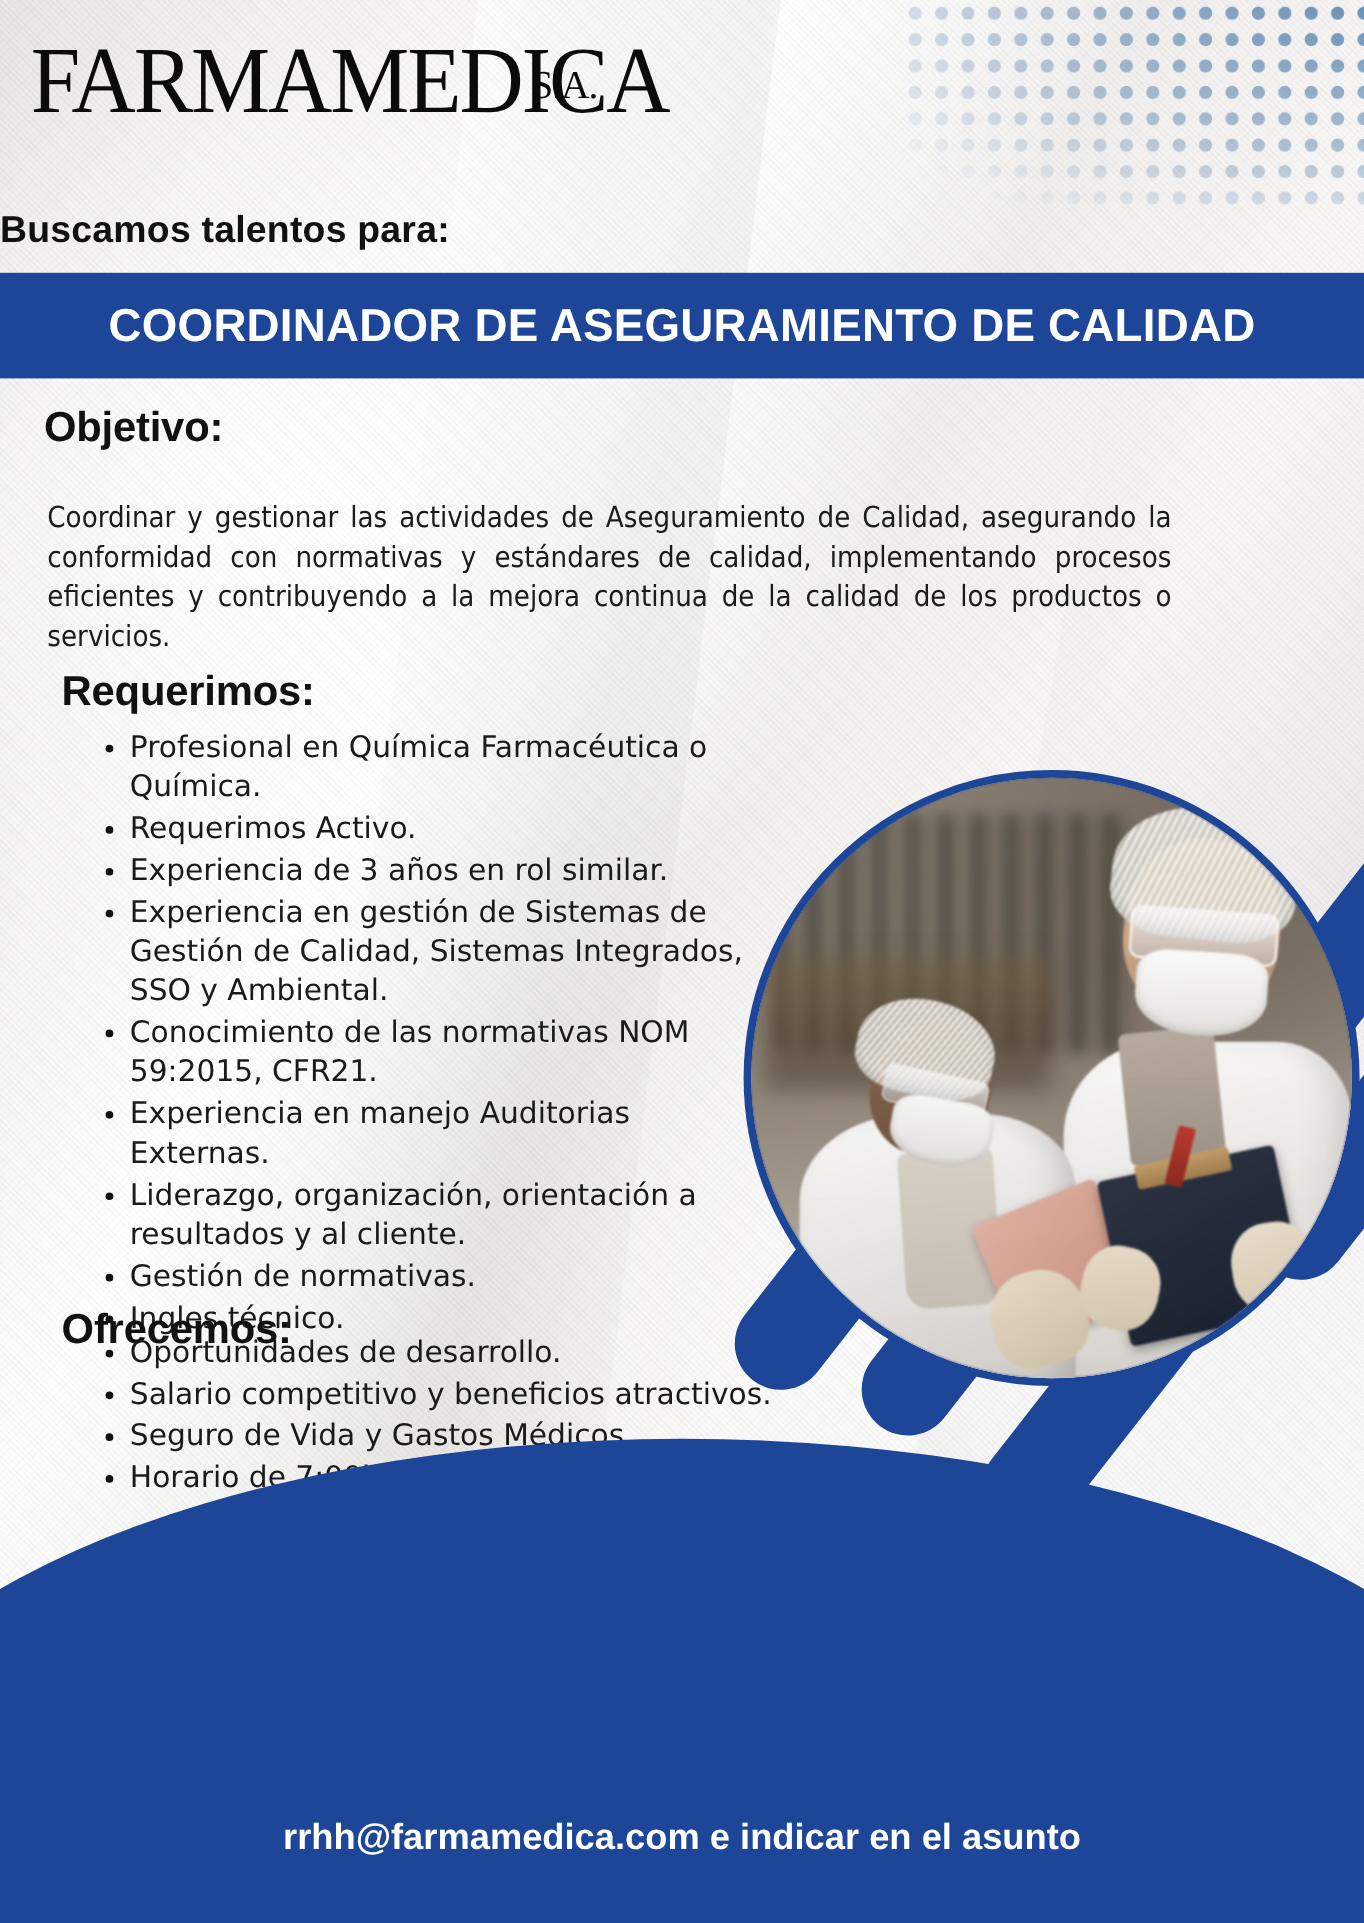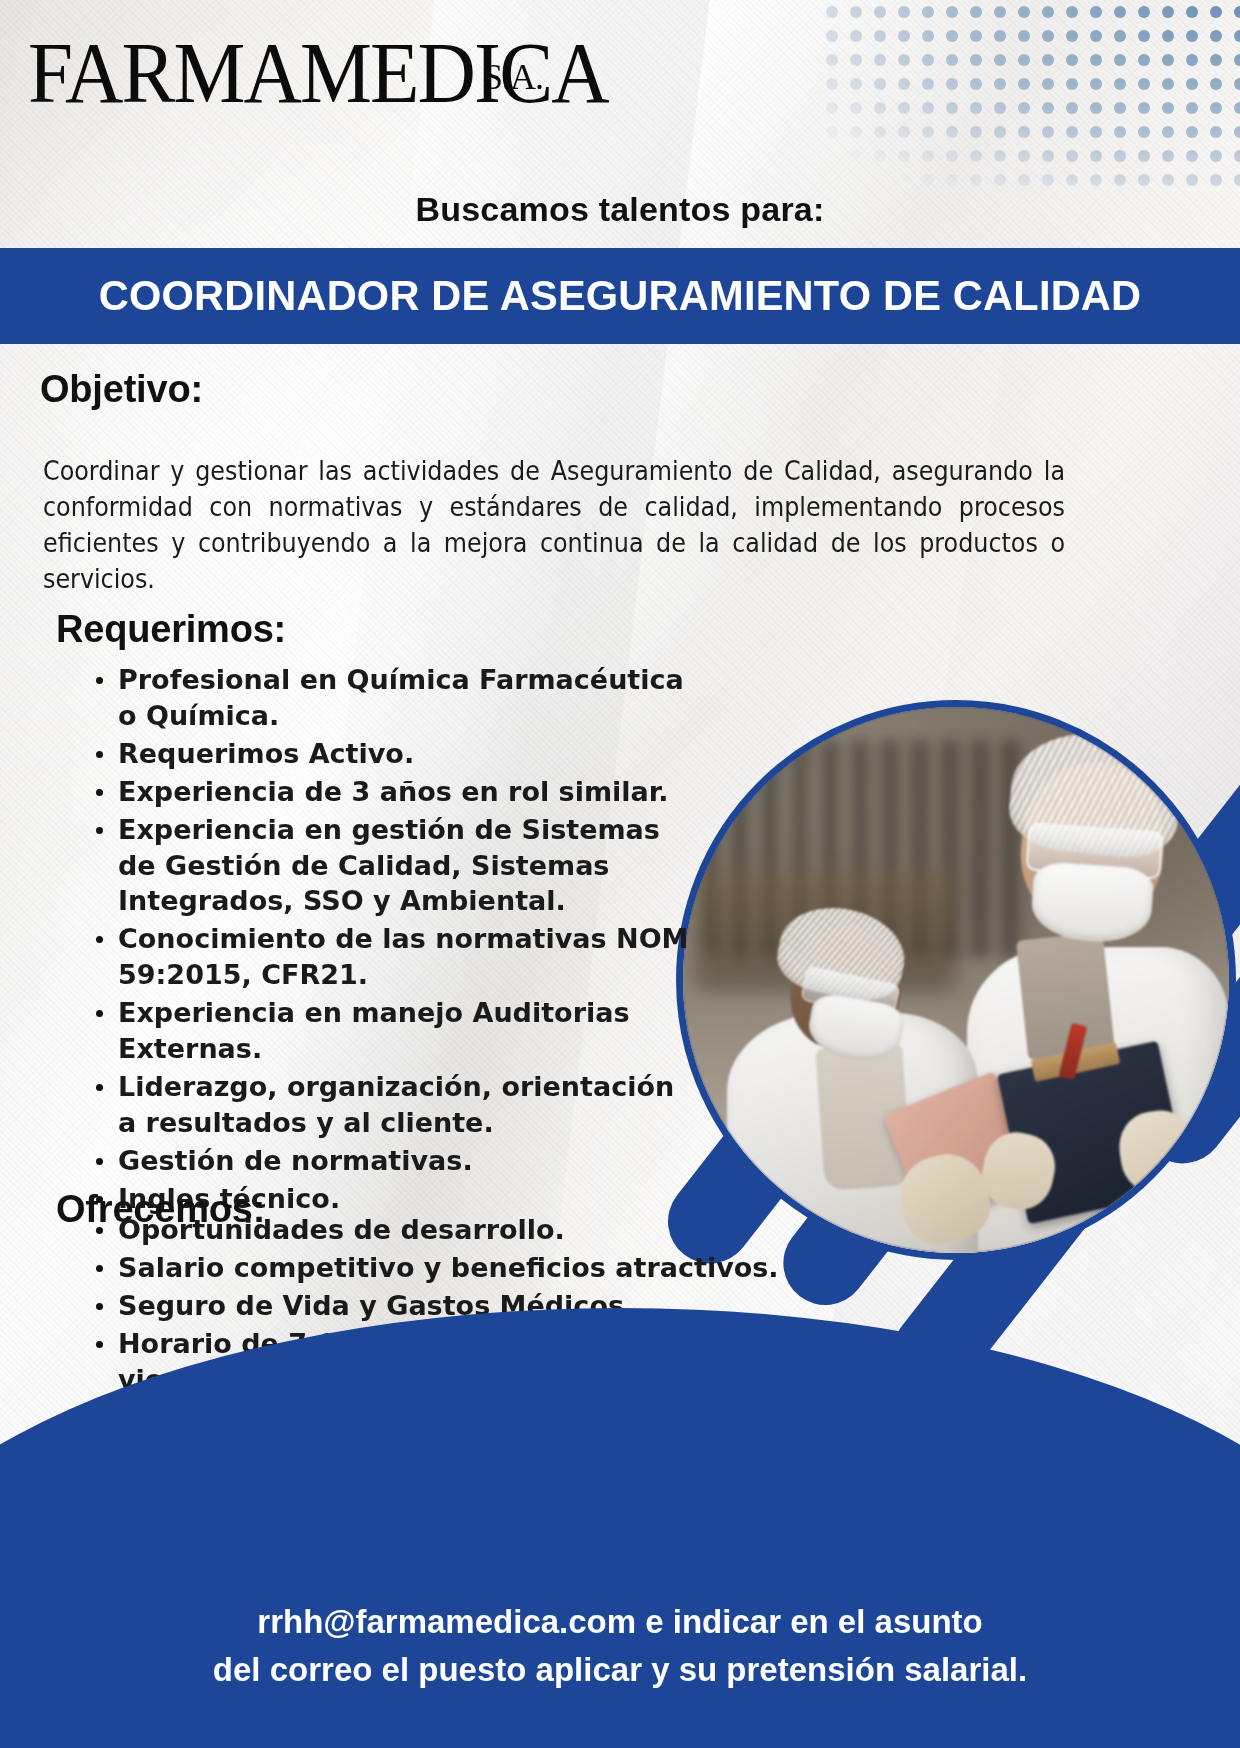--- a/index.html
+++ b/index.html
@@ -69,21 +69,20 @@
     position: absolute; left: 455px; top: 26px;
     font-family: "Liberation Serif", serif;
     font-size: 36px;
     color: #0b0b0b;
     letter-spacing: -1px;
   }
 
   
   .kicker {
     position: absolute; top: 190px; left: 0; width: 1240px;
-    text-align: center;
     font-size: 34px;
     font-weight: bold;
     color: #111;
     letter-spacing: 0.2px;
   }
 
   
   .title-band {
     position: absolute; left: 0; top: 248px; width: 1240px; height: 96px;
     background: #1d4699;
@@ -287,21 +286,20 @@
 
   ul.blist {
     position: absolute;
     margin: 0;
     padding: 0 0 0 40px;
     list-style: none;
     font-family: "DejaVu Sans", sans-serif;
     font-size: 27px;
     line-height: 1.33;
     color: #1a1a1a;
-    font-weight: bold;
   }
   ul.blist li {
     position: relative;
     margin: 0 0 2px 0;
     padding-left: 22px;
   }
   ul.blist li::before {
     content: "";
     position: absolute;
     left: 0; top: 15px;
@@ -425,16 +423,15 @@
         <li>Oportunidades de desarrollo.</li>
         <li>Salario competitivo y beneficios atractivos.</li>
         <li>Seguro de Vida y Gastos Médicos.</li>
         <li>Horario de 7:00hrs. a 16:00hrs. de lunes a viernes.</li>
       </ul>
   </div>
 
   <div class="footer-dome"></div>
   <div class="footer-text">
     <div>rrhh@farmamedica.com  e indicar en el asunto</div>
-    <div>del correo el puesto aplicar y su pretensión salarial.</div>
   </div>
 
 </div>
 
 </body></html>

